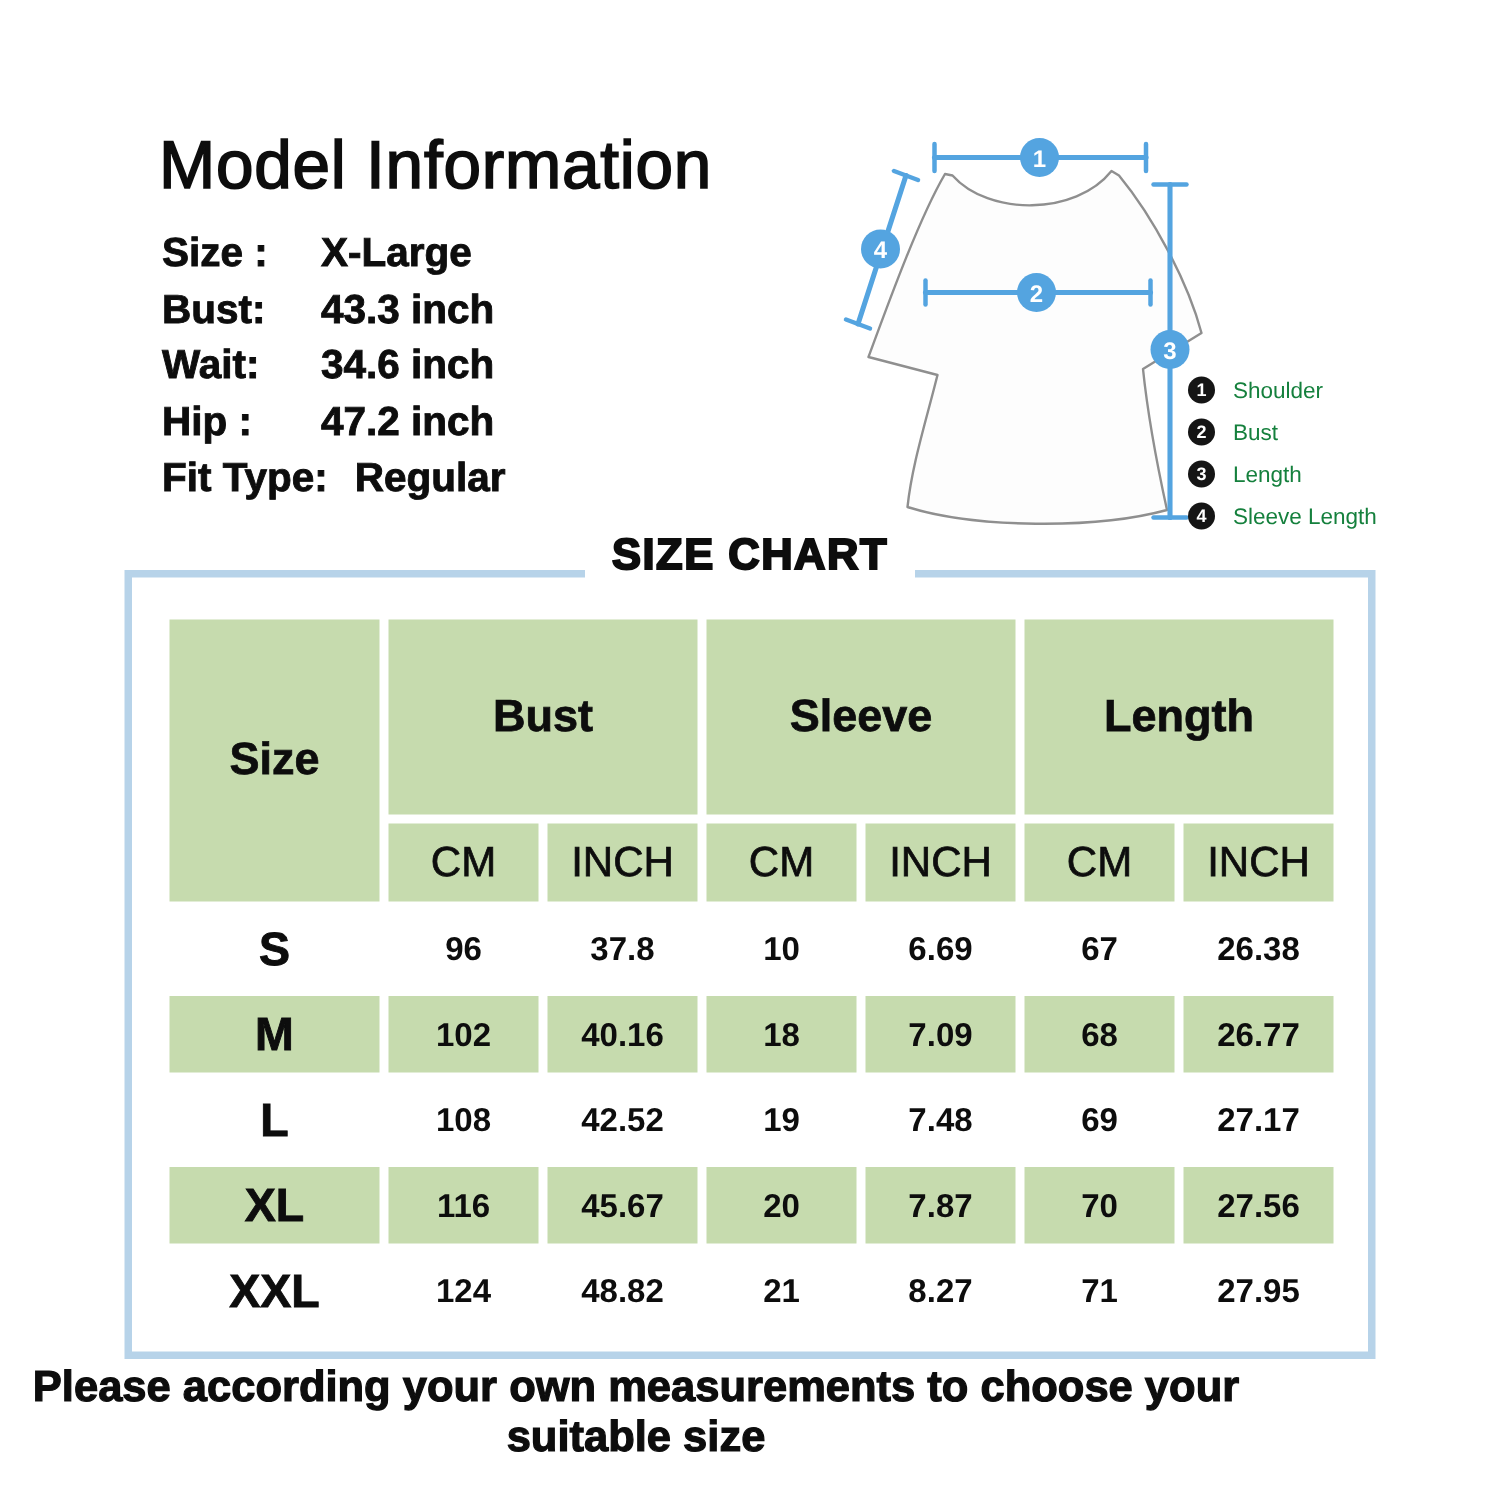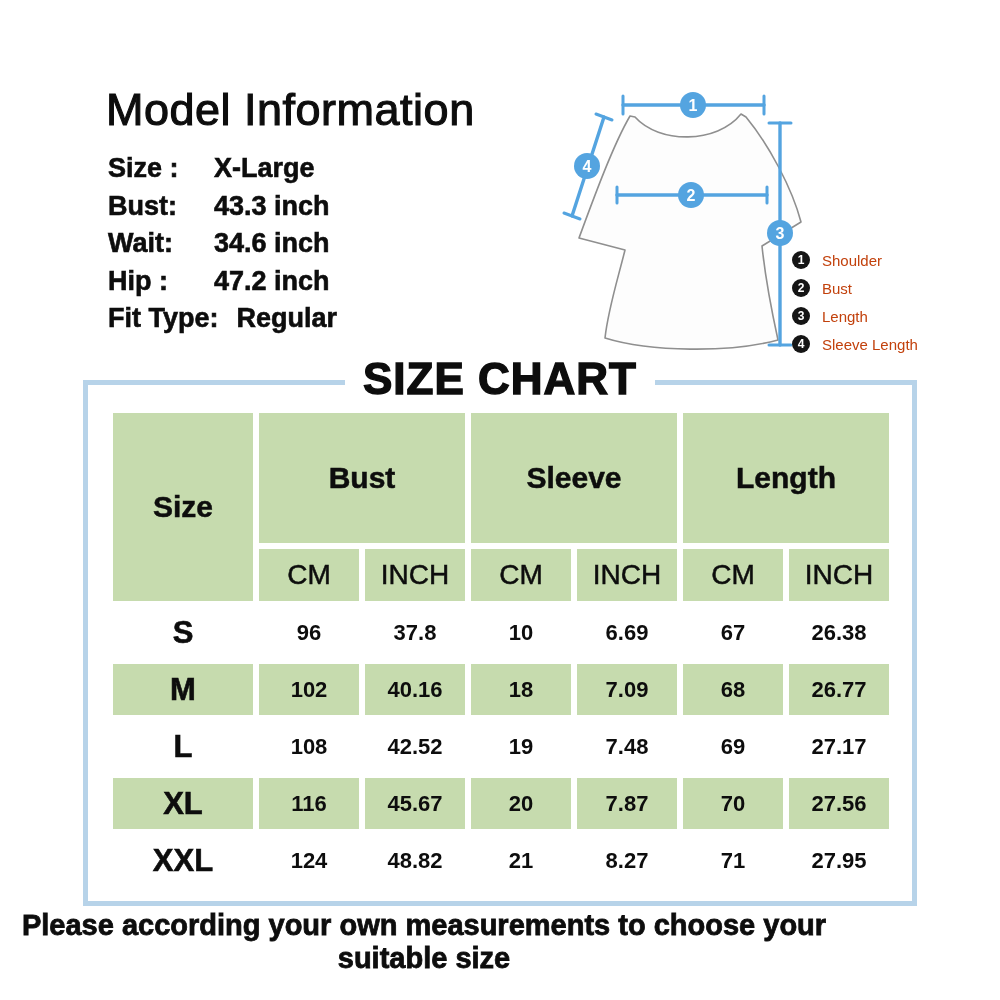--- a/index.html
+++ b/index.html
@@ -31,37 +31,37 @@
 
   .legend { position:absolute; left:792px; top:246px; }
   .legend-item { display:flex; align-items:center; height:28px; }
   .legend-dot {
     width:18px; height:18px; border-radius:50%;
     background:#151515; color:#fff;
     font-size:12px; font-weight:700;
     display:flex; align-items:center; justify-content:center;
     flex:0 0 18px;
   }
-  .legend-label { font-size:15px; color:#c2410c; margin-left:12px; white-space:nowrap; }
+  .legend-label { font-size:15px; color:#15803d; margin-left:12px; white-space:nowrap; }
 
   
   .chart-box {
     position:absolute; left:83px; top:380px;
     width:834px; height:526px;
     border:5px solid #b7d3e9;
     background:#ffffff;
     z-index:1;
   }
   .chart-title {
     position:absolute; left:0; top:354px; width:1000px;
     text-align:center; z-index:2;
   }
   .chart-title span {
     display:inline-block; background:#ffffff; padding:0 18px;
-    font-size:44px; font-weight:800; letter-spacing:1px;
+    font-size:29px; font-weight:800; letter-spacing:1px;
     -webkit-text-stroke:1.4px #0d0d0d;
   }
 
   .size-table {
     position:absolute; left:113px; top:413px; z-index:3;
     display:grid;
     grid-template-columns:140px repeat(6, 100px);
     grid-template-rows:130px 52px repeat(5, 51px);
     gap:6px;
   }

